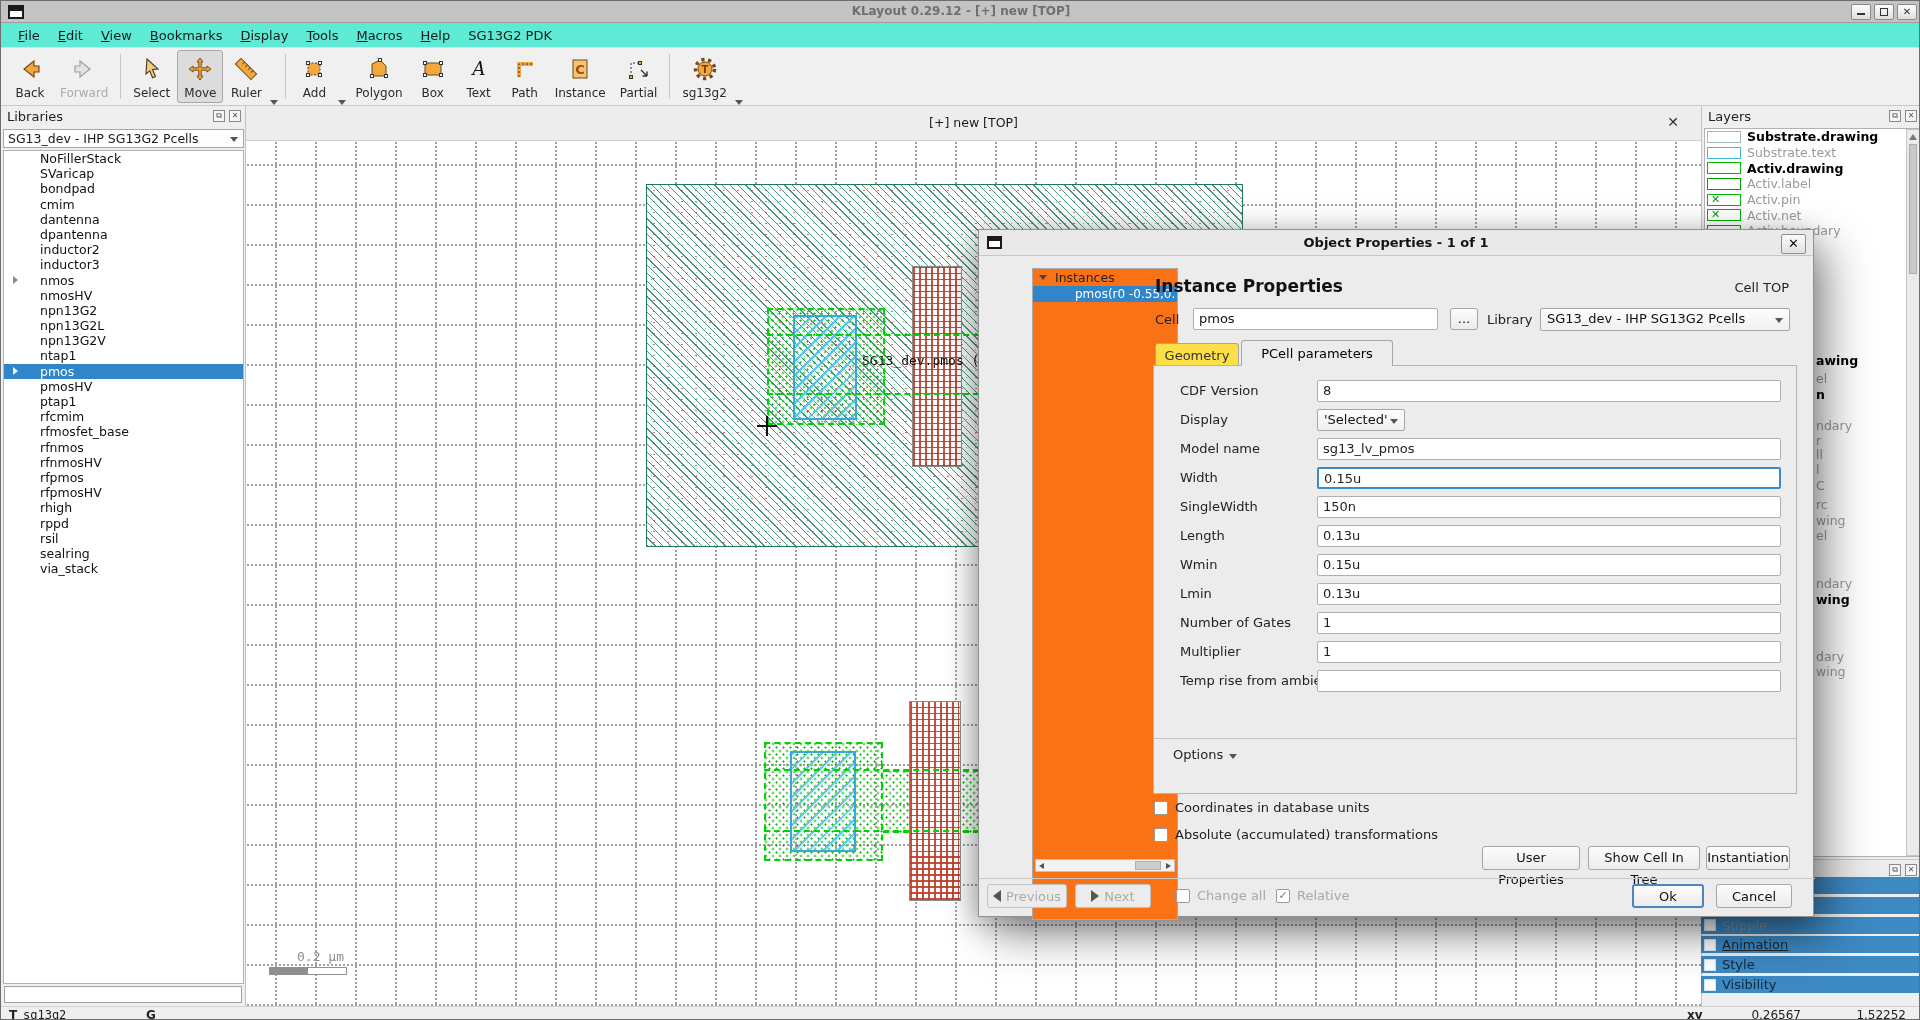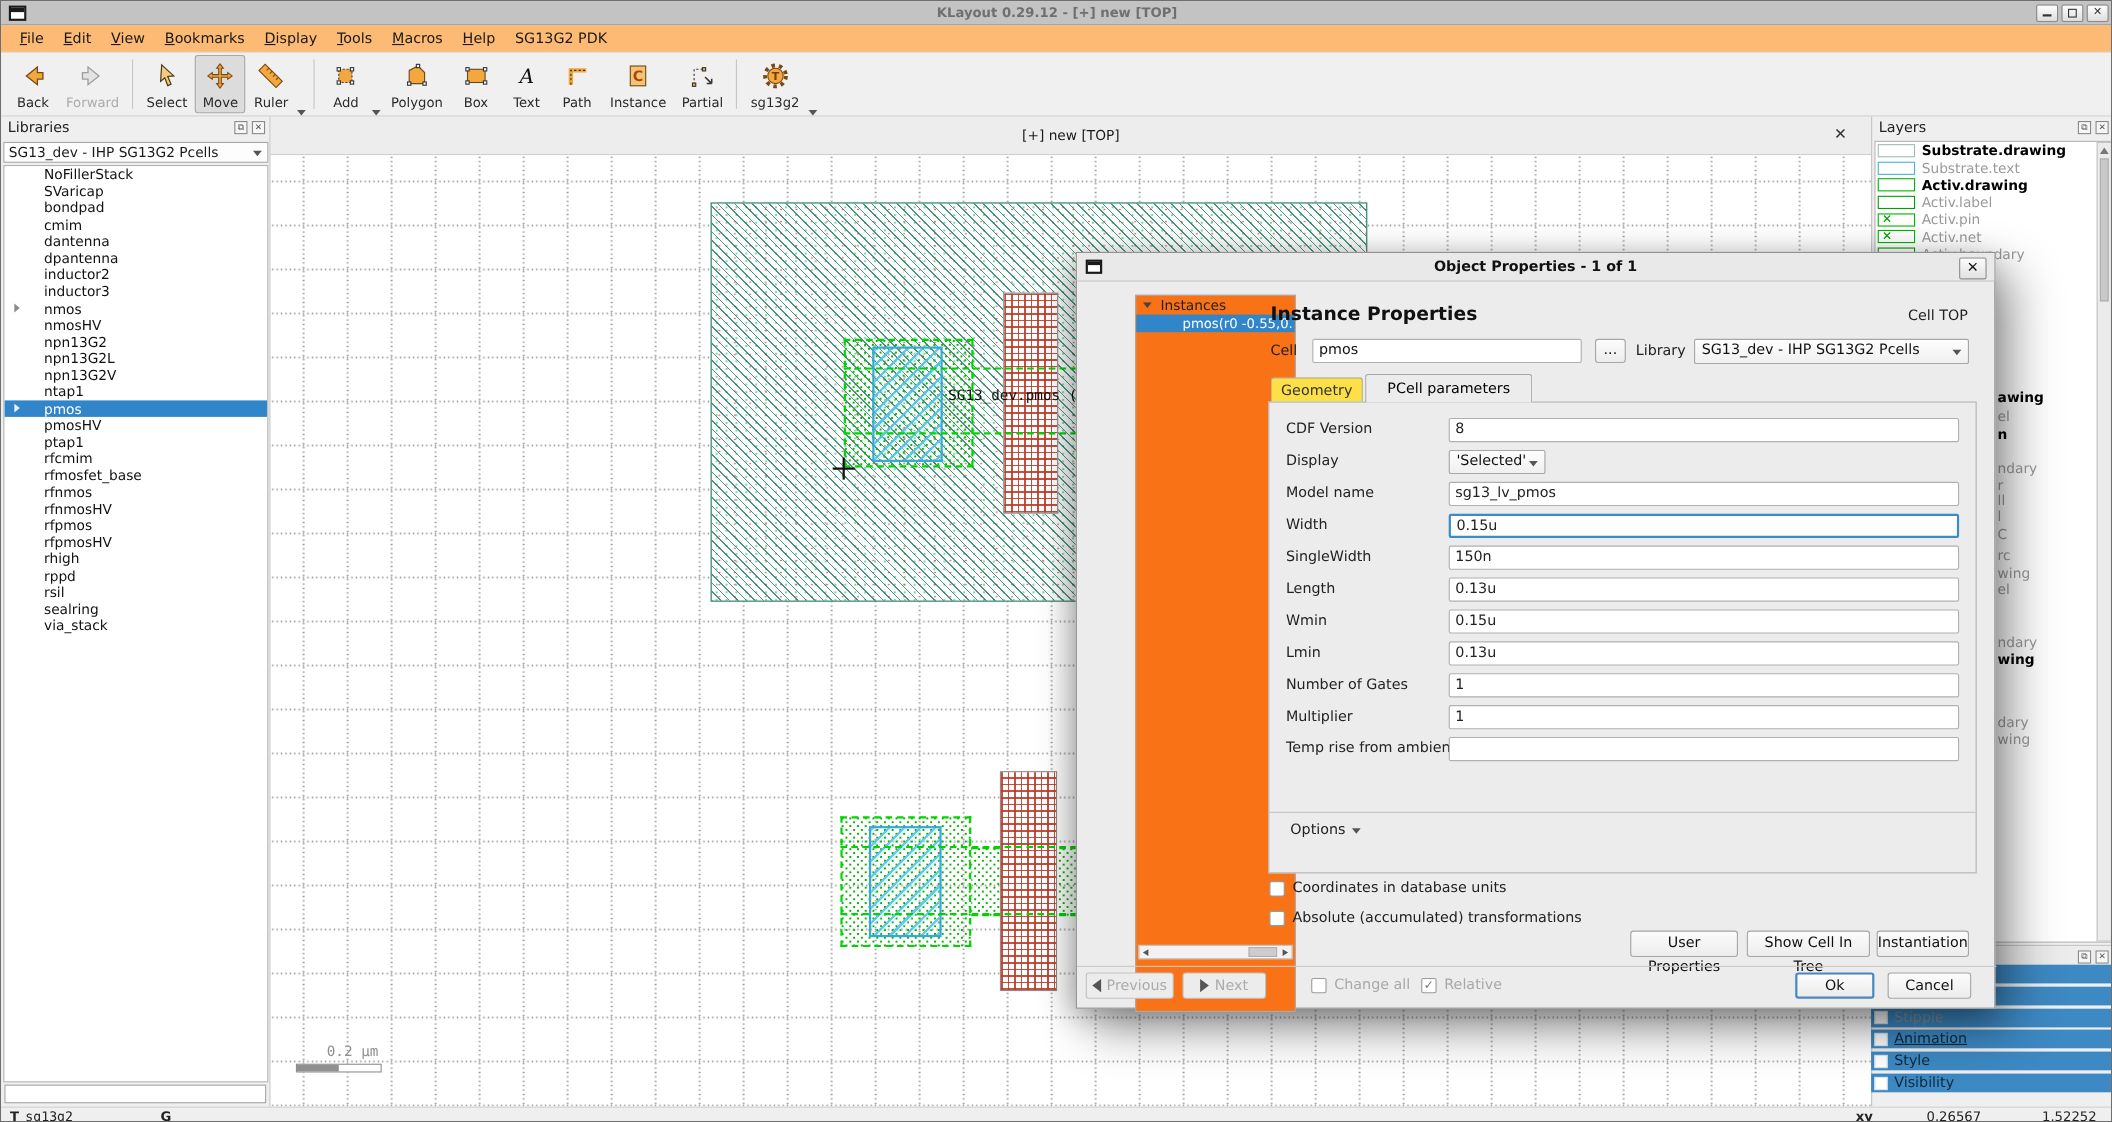--- a/index.html
+++ b/index.html
@@ -10,21 +10,21 @@
   
   #titlebar { position:absolute; left:0; top:0; width:1920px; height:22px; background:#c3c3c3; border-bottom:1px solid #9e9e9e; }
   #titlebar .app-icon { position:absolute; left:7px; top:4px; width:16px; height:14px; background:#fff; border:2px solid #1a1a1a; }
   #titlebar .app-icon::before { content:""; position:absolute; left:0; top:0; width:100%; height:4px; background:#1a1a1a; }
   #titlebar .title { position:absolute; left:0; top:3px; width:100%; text-align:center; font-weight:bold; font-size:12px; color:#6f6f6f; }
   .win-btn { position:absolute; top:3px; width:20px; height:16px; background:linear-gradient(#fdfdfd,#dedede); border:1px solid #8a8a8a; border-radius:2px; text-align:center; line-height:14px; font-size:10px; font-weight:bold; color:#333; }
   .win-btn .min-glyph { display:inline-block; width:8px; border-bottom:2px solid #333; height:10px; }
   .win-btn .max-glyph { display:inline-block; width:8px; height:8px; border:1.5px solid #333; margin-top:3px; }
 
   
-  #menubar { position:absolute; left:0; top:22px; width:1920px; height:25px; background:#fdba74; border-bottom:1px solid #dcdcdc; display:flex; align-items:center; padding-left:8px; }
+  #menubar { position:absolute; left:0; top:22px; width:1920px; height:25px; background:#5eead4; border-bottom:1px solid #dcdcdc; display:flex; align-items:center; padding-left:8px; }
   .menu-item { padding:3px 9px; font-size:13px; color:#1a1a1a; }
   .menu-item u { text-decoration:underline; }
 
   
   #toolbar { position:absolute; left:0; top:47px; width:1920px; height:58px; background:#f0f0f0; border-bottom:1px solid #c9c9c9; display:flex; align-items:stretch; padding-left:6px; }
   .tb-btn { position:relative; min-width:46px; padding:3px 6px 2px 6px; display:flex; flex-direction:column; align-items:center; justify-content:space-between; border:1px solid transparent; border-radius:3px; margin-top:2px; margin-bottom:2px; }
   .tb-btn.active { background:#dcdcdc; border:1px solid #a8a8a8; }
   .tb-btn .tb-icon { width:26px; height:26px; margin-top:2px; }
   .tb-btn .tb-icon svg { width:26px; height:26px; }
   .tb-btn .tb-label { font-size:12px; color:#2a2a2a; white-space:nowrap; }
@@ -139,30 +139,30 @@
   #dlg-cellref { position:absolute; right:24px; top:50px; font-size:13px; color:#222; }
   .dlg-label { position:absolute; font-size:13px; color:#222; }
   .dlg-input { position:absolute; background:#fff; border:1px solid #b0b0b0; border-radius:2px; font-size:13px; color:#111; padding:2px 5px; line-height:16px; white-space:nowrap; overflow:hidden; }
   .dlg-btn { position:absolute; background:linear-gradient(#fcfcfc,#ececec); border:1px solid #a6a6a6; border-radius:3px; font-size:13px; color:#111; text-align:center; }
   .combo { position:absolute; background:linear-gradient(#fdfdfd,#f0f0f0); border:1px solid #a6a6a6; border-radius:2px; font-size:13px; color:#111; padding:2px 18px 2px 6px; white-space:nowrap; overflow:hidden; }
   .combo .combo-arrow { position:absolute; right:6px; top:9px; width:0; height:0; border-left:4px solid transparent; border-right:4px solid transparent; border-top:5px solid #555; }
   .dlg-tab { position:absolute; border:1px solid #a6a6a6; border-bottom:none; font-size:13px; text-align:center; border-radius:3px 3px 0 0; }
   .dlg-tab.inactive { background:#fde047; color:#333; }
   .dlg-tab.activetab { background:#ececec; color:#000; z-index:2; }
   #dlg-page { position:absolute; left:174px; top:135px; width:644px; height:429px; border:1px solid #b4b4b4; background:#ececec; }
-  .param-row-label { position:absolute; left:15px; font-size:13px; color:#222; }
+  .param-row-label { position:absolute; left:26px; font-size:13px; color:#222; }
   .param-input { position:absolute; left:163px; width:464px; height:22px; background:#fff; border:1px solid #b0b0b0; border-radius:2px; font-size:13px; padding:2px 5px; }
   .param-input.focused { border:2px solid #3a8bc8; }
   .param-combo { position:absolute; left:163px; width:88px; height:22px; }
   #page-sep { position:absolute; left:0; top:372px; width:100%; border-top:1px solid #c2c2c2; }
   #options-row { position:absolute; left:19px; top:381px; font-size:13px; color:#222; }
   #options-row .opt-arrow { display:inline-block; width:0; height:0; border-left:4px solid transparent; border-right:4px solid transparent; border-top:5px solid #555; margin-left:6px; }
   .dlg-check { position:absolute; display:flex; align-items:center; font-size:13px; color:#222; }
   .dlg-check .box { width:14px; height:14px; background:#fff; border:1px solid #9a9a9a; border-radius:2px; margin-right:7px; flex:none; text-align:center; line-height:12px; font-size:11px; color:#777; }
-  .dlg-check.disabled { color:#a8a8a8;padding-left:16px; }
+  .dlg-check.disabled { color:#a8a8a8; }
   #dlg-hline { position:absolute; left:0px; top:648px; width:836px; border-top:1px solid #c9c9c9; }
   .nav-btn { position:absolute; top:654px; height:24px; background:#ececec; border:1px solid #c2c2c2; border-radius:3px; font-size:13px; color:#ababab; display:flex; align-items:center; justify-content:center; gap:5px; }
   .nav-btn .arr-left { width:0; height:0; border-top:6px solid transparent; border-bottom:6px solid transparent; border-right:8px solid #555; }
   .nav-btn .arr-right { width:0; height:0; border-top:6px solid transparent; border-bottom:6px solid transparent; border-left:8px solid #555; }
   #ok-btn { border:2px solid #4a86c0; background:linear-gradient(#fcfcfc,#ececec); color:#111; }
   #cancel-btn { color:#111; background:linear-gradient(#fcfcfc,#ececec); border:1px solid #a6a6a6; }
 </style>
 </head>
 <body>
 

